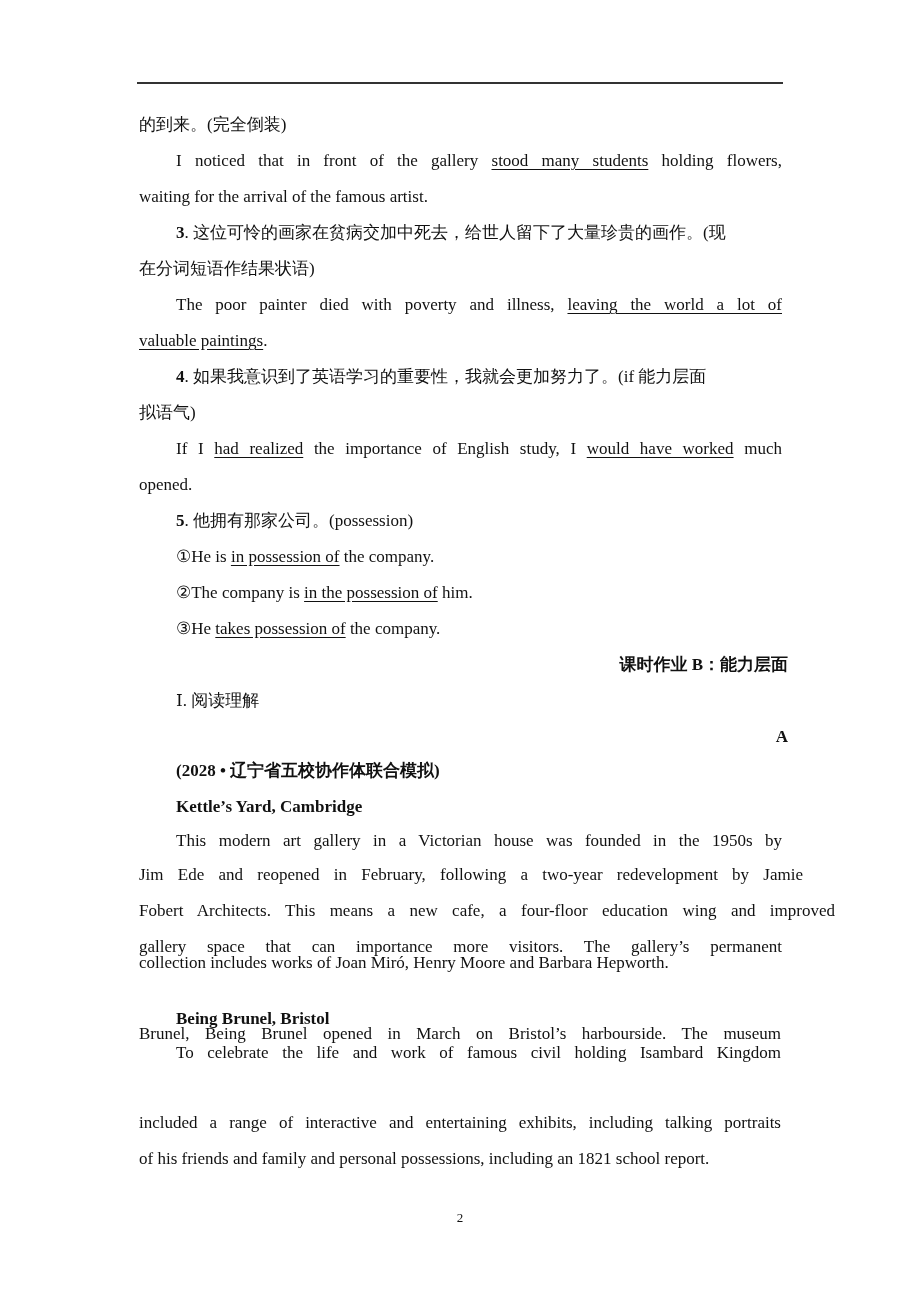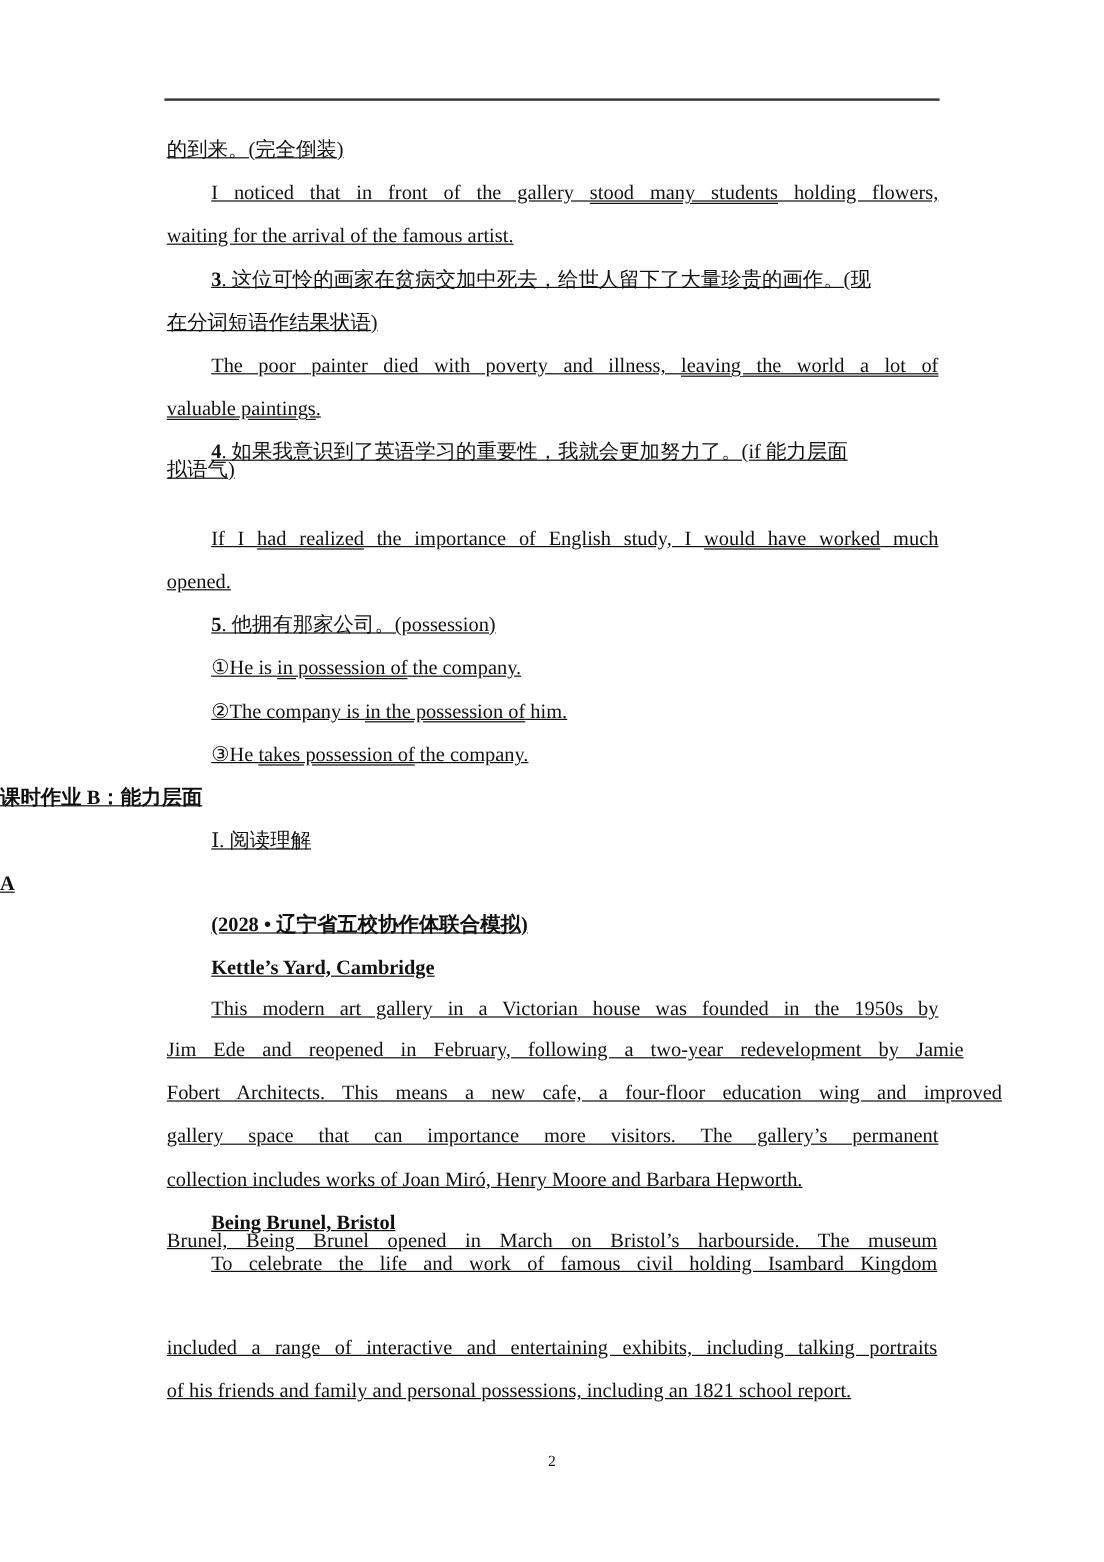--- a/index.html
+++ b/index.html
@@ -1,62 +1,62 @@
 <!DOCTYPE html>
 <html><head>
 <meta charset="utf-8">
 <style>
   html, body { margin:0; padding:0; background:#ffffff; }
   body { width:920px; height:1302px; position:relative; overflow:hidden;
          font-family:"Liberation Serif","DejaVu Serif",serif; color:#111; }
   .rule { position:absolute; left:137px; top:82px; width:646px; height:0; border-top:2px solid #333; }
-  .line { position:absolute; left:139px; font-size:17px; line-height:20px; white-space:nowrap;text-decoration:underline; }
+  .line { position:absolute; left:139px; font-size:17px; line-height:20px; white-space:nowrap; }
   .ind { left:176px; }
   .just { text-align:justify; text-align-last:justify; }
   .u { text-decoration:underline; text-underline-offset:3px; }
   .b { font-weight:bold; }
-  .center { left:0; width:788px; text-align:left; }
+  .center { left:0; width:788px; text-align:right; }
   .pnum { position:absolute; top:1210px; left:0; width:920px; text-align:center; font-size:13px; }
 </style>
 </head>
 <body>
 
 <div class="rule"></div>
 
 <div class="line" style="top:115px">的到来。(完全倒装)</div>
 
 <div class="line ind just" style="top:151px;width:606px"><span>I noticed that in front of the gallery </span><span class="u">stood many students</span><span> holding flowers,</span></div>
 <div class="line" style="top:187px">waiting for the arrival of the famous artist.</div>
 
 <div class="line ind" style="top:223px"><span class="b">3</span><span>. 这位可怜的画家在贫病交加中死去，给世人留下了大量珍贵的画作。(现</span></div>
 <div class="line" style="top:259px">在分词短语作结果状语)</div>
 <div class="line ind just" style="top:295px;width:606px"><span>The poor painter died with poverty and illness, </span><span class="u">leaving the world a lot of</span></div>
 <div class="line" style="top:331px"><span class="u">valuable paintings</span><span>.</span></div>
 
 <div class="line ind" style="top:367px"><span class="b">4</span><span>. 如果我意识到了英语学习的重要性，我就会更加努力了。(if 能力层面</span></div>
-<div class="line" style="top:382px">拟语气)</div>
+<div class="line" style="top:403px">拟语气)</div>
 <div class="line ind just" style="top:439px;width:606px"><span>If I </span><span class="u">had realized</span><span> the importance of English study, I </span><span class="u">would have worked</span><span> much</span></div>
 <div class="line" style="top:475px">opened.</div>
 
 <div class="line ind" style="top:511px"><span class="b">5</span><span>. 他拥有那家公司。(possession)</span></div>
 <div class="line ind" style="top:547px"><span>①He is </span><span class="u">in possession of</span><span> the company.</span></div>
 <div class="line ind" style="top:583px"><span>②The company is </span><span class="u">in the possession of</span><span> him.</span></div>
 <div class="line ind" style="top:619px"><span>③He </span><span class="u">takes possession of</span><span> the company.</span></div>
 
 <div class="line center b" style="top:655px">课时作业 B：能力层面</div>
 <div class="line ind" style="top:691px">Ⅰ. 阅读理解</div>
 <div class="line center b" style="top:727px">A</div>
 <div class="line ind b" style="top:761px">(2028 • 辽宁省五校协作体联合模拟)</div>
 <div class="line ind b" style="top:797px">Kettle’s Yard, Cambridge</div>
 
 <div class="line ind just" style="top:831px;width:606px">This modern art gallery in a Victorian house was founded in the 1950s by</div>
 <div class="line just" style="top:865px;width:664px">Jim Ede and reopened in February, following a two-year redevelopment by Jamie</div>
 <div class="line just" style="top:901px;width:696px">Fobert Architects. This means a new cafe, a four-floor education wing and improved</div>
 <div class="line just" style="top:937px;width:643px">gallery space that can importance more visitors. The gallery’s permanent</div>
-<div class="line" style="top:973px">collection includes works of Joan Miró, Henry Moore and Barbara Hepworth.</div>
+<div class="line" style="top:953px">collection includes works of Joan Miró, Henry Moore and Barbara Hepworth.</div>
 
 <div class="line ind b" style="top:1009px">Being Brunel, Bristol</div>
 <div class="line ind just" style="top:1043px;width:605px">To celebrate the life and work of famous civil holding Isambard Kingdom</div>
 <div class="line just" style="top:1024px;width:642px">Brunel, Being Brunel opened in March on Bristol’s harbourside. The museum</div>
 <div class="line just" style="top:1113px;width:642px">included a range of interactive and entertaining exhibits, including talking portraits</div>
 <div class="line" style="top:1149px">of his friends and family and personal possessions, including an 1821 school report.</div>
 
 <div class="pnum">2</div>
 
 </body></html>

